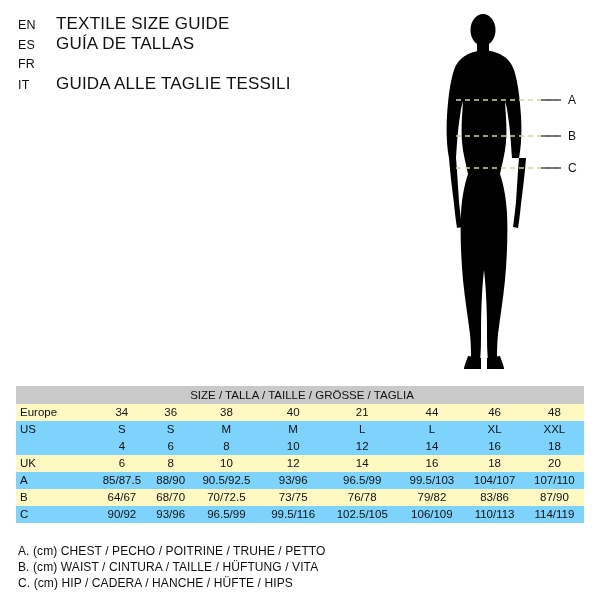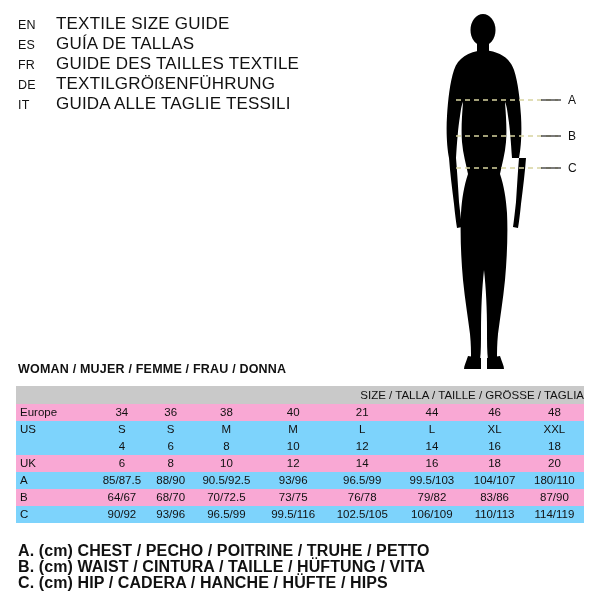--- a/index.html
+++ b/index.html
@@ -94,42 +94,42 @@
     font-weight: normal;
     color: #111;
   }
   .size-table .row-head {
     text-align: left;
     padding-left: 4px;
     width: 74px;
   }
   .hdr-row td {
     background: #c9c9c9;
-    text-align: right;
+    text-align: center;
     padding-left: 4px;
     font-size: 11.5px;
     height: 18px;
   }
   .shade td {
     background: #7dd3fc;
   }
   .plain td {
-    background: #f9a8d4;
+    background: #fef9c3;
   }
 
   
   .footnotes {
     position: absolute;
     left: 18px;
     top: 543px;
     width: 560px;
   }
   .footnote {
-    font-size: 16px;
-    font-weight: bold;
+    font-size: 12px;
+    font-weight: normal;
     line-height: 16px;
     color: #111;
     letter-spacing: 0.1px;
   }
 </style>
 </head>
 <body>
 
 <div class="page">
 
@@ -137,25 +137,20 @@
     <div class="lang-row">
       <span class="lang-code">EN</span>
       <span class="lang-text">TEXTILE SIZE GUIDE</span>
     </div>
     <div class="lang-row">
       <span class="lang-code">ES</span>
       <span class="lang-text">GUÍA DE TALLAS</span>
     </div>
     <div class="lang-row">
       <span class="lang-code">FR</span>
-      <span class="lang-text">GUIDE DES TAILLES TEXTILE</span>
-    </div>
-    <div class="lang-row">
-      <span class="lang-code">DE</span>
-      <span class="lang-text">TEXTILGRÖßENFÜHRUNG</span>
     </div>
     <div class="lang-row">
       <span class="lang-code">IT</span>
       <span class="lang-text">GUIDA ALLE TAGLIE TESSILI</span>
     </div>
   </div>
 
   <div class="figure-wrap">
     <svg class="figure-svg" width="195" height="365" viewBox="0 0 195 365">
       <g fill="#000000">
@@ -213,21 +208,20 @@
         <line x1="143" y1="92" x2="163" y2="92"></line>
         <line x1="143" y1="128" x2="163" y2="128"></line>
         <line x1="143" y1="160" x2="163" y2="160"></line>
       </g>
     </svg>
     <div class="marker-label" style="left:170px; top:85px;">A</div>
     <div class="marker-label" style="left:170px; top:121px;">B</div>
     <div class="marker-label" style="left:170px; top:153px;">C</div>
   </div>
 
-  <div class="woman-title">WOMAN / MUJER / FEMME / FRAU / DONNA</div>
 
   <table class="size-table">
     <tbody>
       <tr class="hdr-row">
         <td colspan="9">SIZE / TALLA / TAILLE / GRÖSSE / TAGLIA</td>
       </tr>
 
       <tr class="plain">
         <td class="row-head">Europe</td>
         <td>34</td>
@@ -278,21 +272,21 @@
 
       <tr class="shade">
         <td class="row-head">A</td>
         <td>85/87.5</td>
         <td>88/90</td>
         <td>90.5/92.5</td>
         <td>93/96</td>
         <td>96.5/99</td>
         <td>99.5/103</td>
         <td>104/107</td>
-        <td>180/110</td>
+        <td>107/110</td>
       </tr>
 
       <tr class="plain">
         <td class="row-head">B</td>
         <td>64/67</td>
         <td>68/70</td>
         <td>70/72.5</td>
         <td>73/75</td>
         <td>76/78</td>
         <td>79/82</td>

